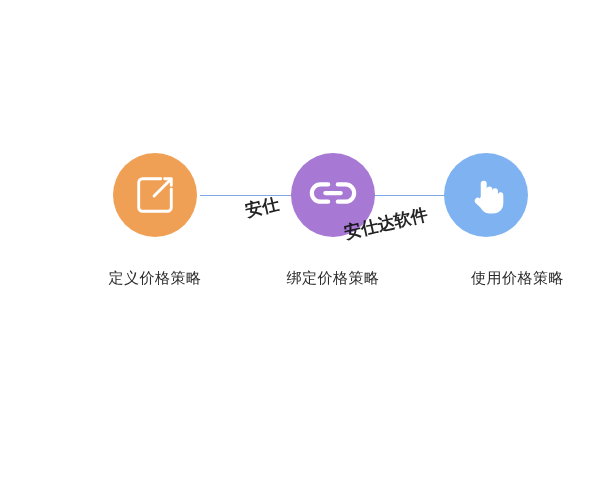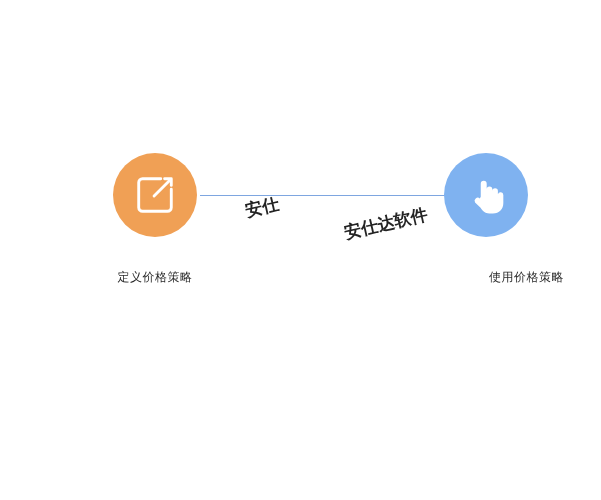--- a/index.html
+++ b/index.html
@@ -40,21 +40,21 @@
     height: 84px;
     border-radius: 50%;
     margin: 0 auto;
     position: relative;
     display: flex;
     align-items: center;
     justify-content: center;
   }
   .node .caption {
     margin-top: 32px;
-    font-size: 12px;
+    font-size: 15px;
     color: #2b2b2b;
     letter-spacing: 0.5px;
     white-space: nowrap;
     font-family: Liberation Mono, monospace;
   }
   #node-define { left: 77px;  top: 153px; }
   #node-bind   { left: 255px; top: 153px; }
   #node-use    { left: 408px; top: 153px; text-align: right; }
 
   #node-define .bubble { background: #f0a055; }
@@ -90,20 +90,30 @@
     <div class="bubble">
       <svg class="glyph" width="46" height="46" viewBox="0 0 48 48">
         <path d="M30 7 H11 A4 4 0 0 0 7 11 V37 A4 4 0 0 0 11 41 H37 A4 4 0 0 0 41 37 V18" fill="none" stroke="#ffffff" stroke-width="3" stroke-linecap="round" stroke-linejoin="round"></path>
         <path d="M23 25 L40 8" fill="none" stroke="#ffffff" stroke-width="3" stroke-linecap="round"></path>
         <path d="M34 7 L41 7 L41 14" fill="none" stroke="#ffffff" stroke-width="3" stroke-linecap="round" stroke-linejoin="round"></path>
       </svg>
     </div>
     <div class="caption">定义价格策略</div>
   </div>
 
+  <div class="node" id="node-bind">
+    <div class="bubble">
+      <svg class="glyph" width="50" height="50" viewBox="0 0 52 52">
+        <path d="M21 15 H13 A9 9 0 0 0 13 33 H21" fill="none" stroke="#ffffff" stroke-width="4.4" stroke-linecap="round"></path>
+        <path d="M31 15 H39 A9 9 0 0 1 39 33 H31" fill="none" stroke="#ffffff" stroke-width="4.4" stroke-linecap="round"></path>
+        <path d="M18 24 H34" fill="none" stroke="#ffffff" stroke-width="4.4" stroke-linecap="round"></path>
+      </svg>
+    </div>
+    <div class="caption">绑定价格策略</div>
+  </div>
 
   <div class="node" id="node-use">
     <div class="bubble">
       <svg class="glyph" width="42" height="42" viewBox="0 0 44 48">
         <path d="M16 26 V11 a3.4 3.4 0 0 1 6.8 0 V22 V17.5 a3.2 3.2 0 0 1 6.4 0 V22 V19.5 a3.2 3.2 0 0 1 6.4 0 V23 a3.2 3.2 0 0 1 6.2 1 v9 c0 7-4.6 12-12 12 h-4 c-5 0-7.6-2.4-10-6.4 L9.5 32.5 a3.6 3.6 0 0 1 5.4-4.6 Z" fill="#ffffff"></path>
       </svg>
     </div>
     <div class="caption">使用价格策略</div>
   </div>
 

